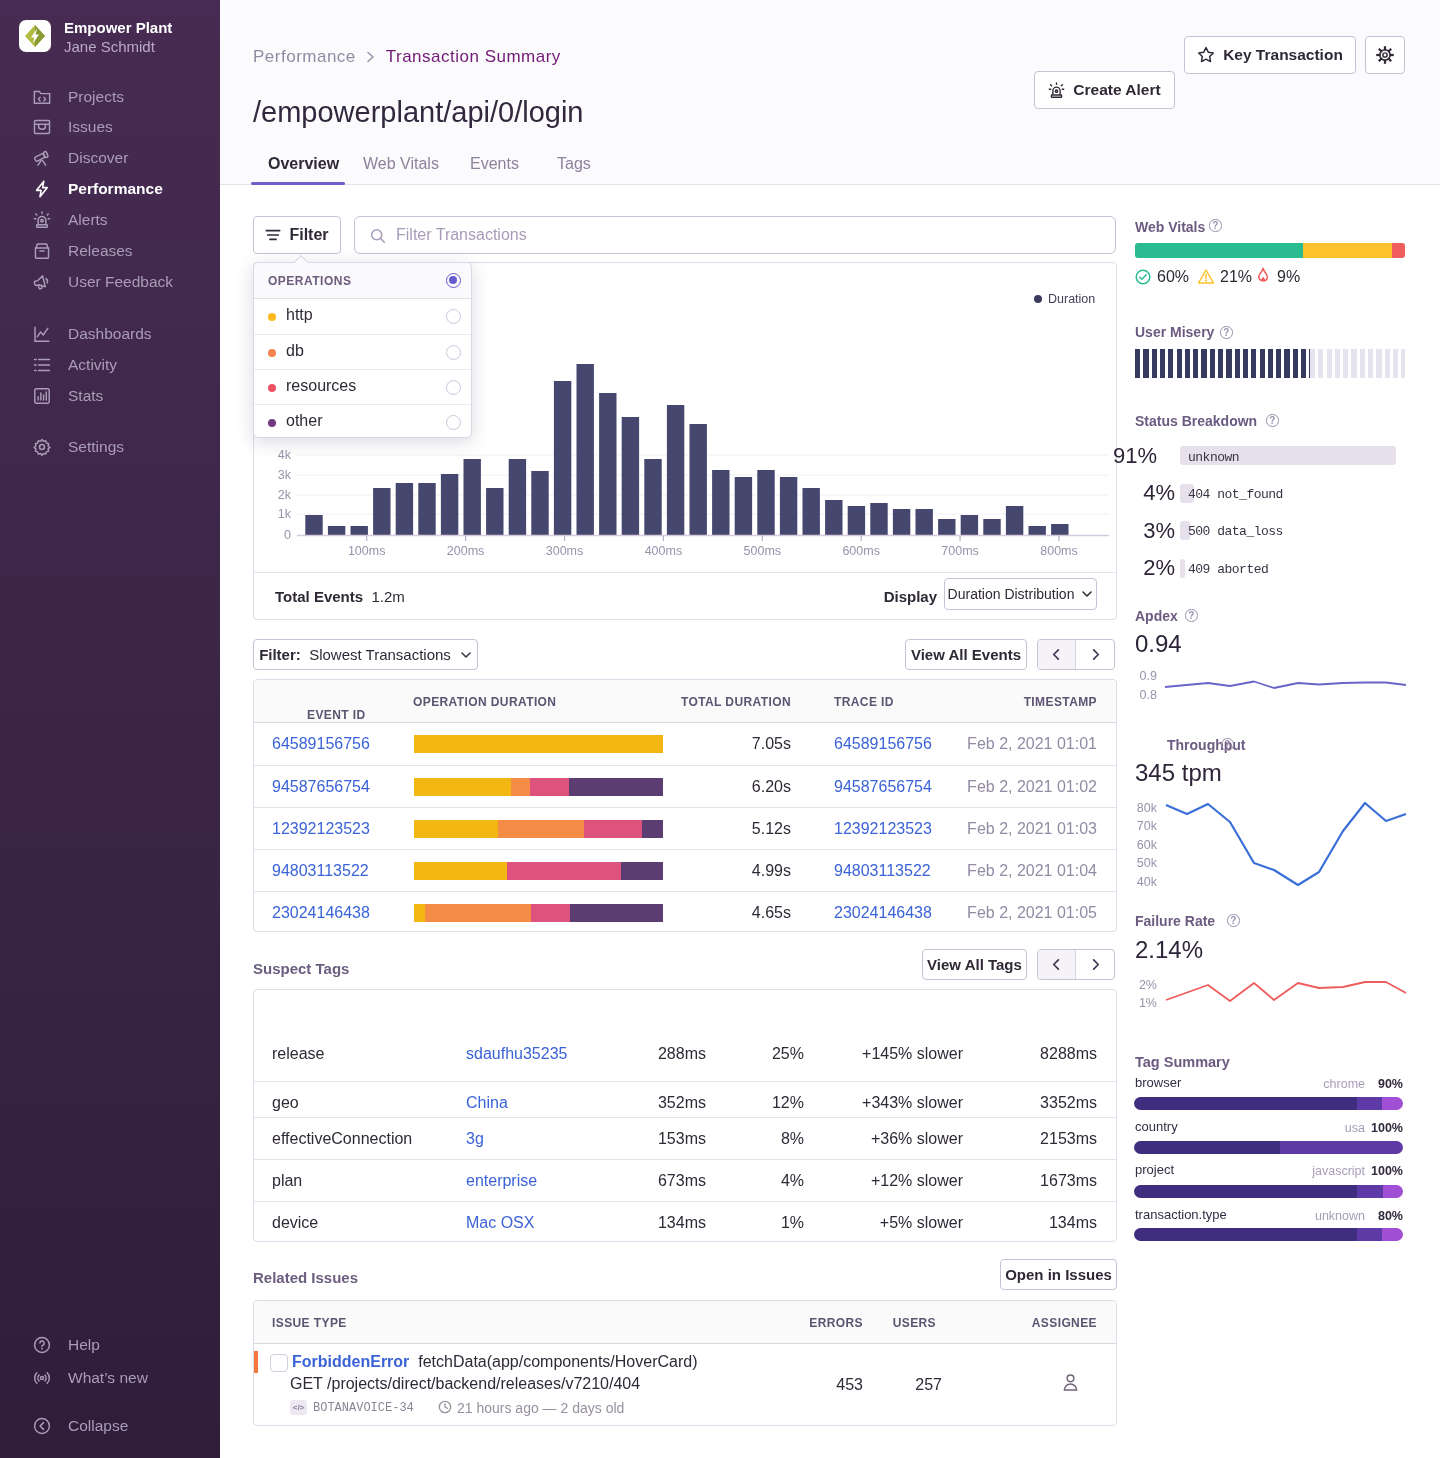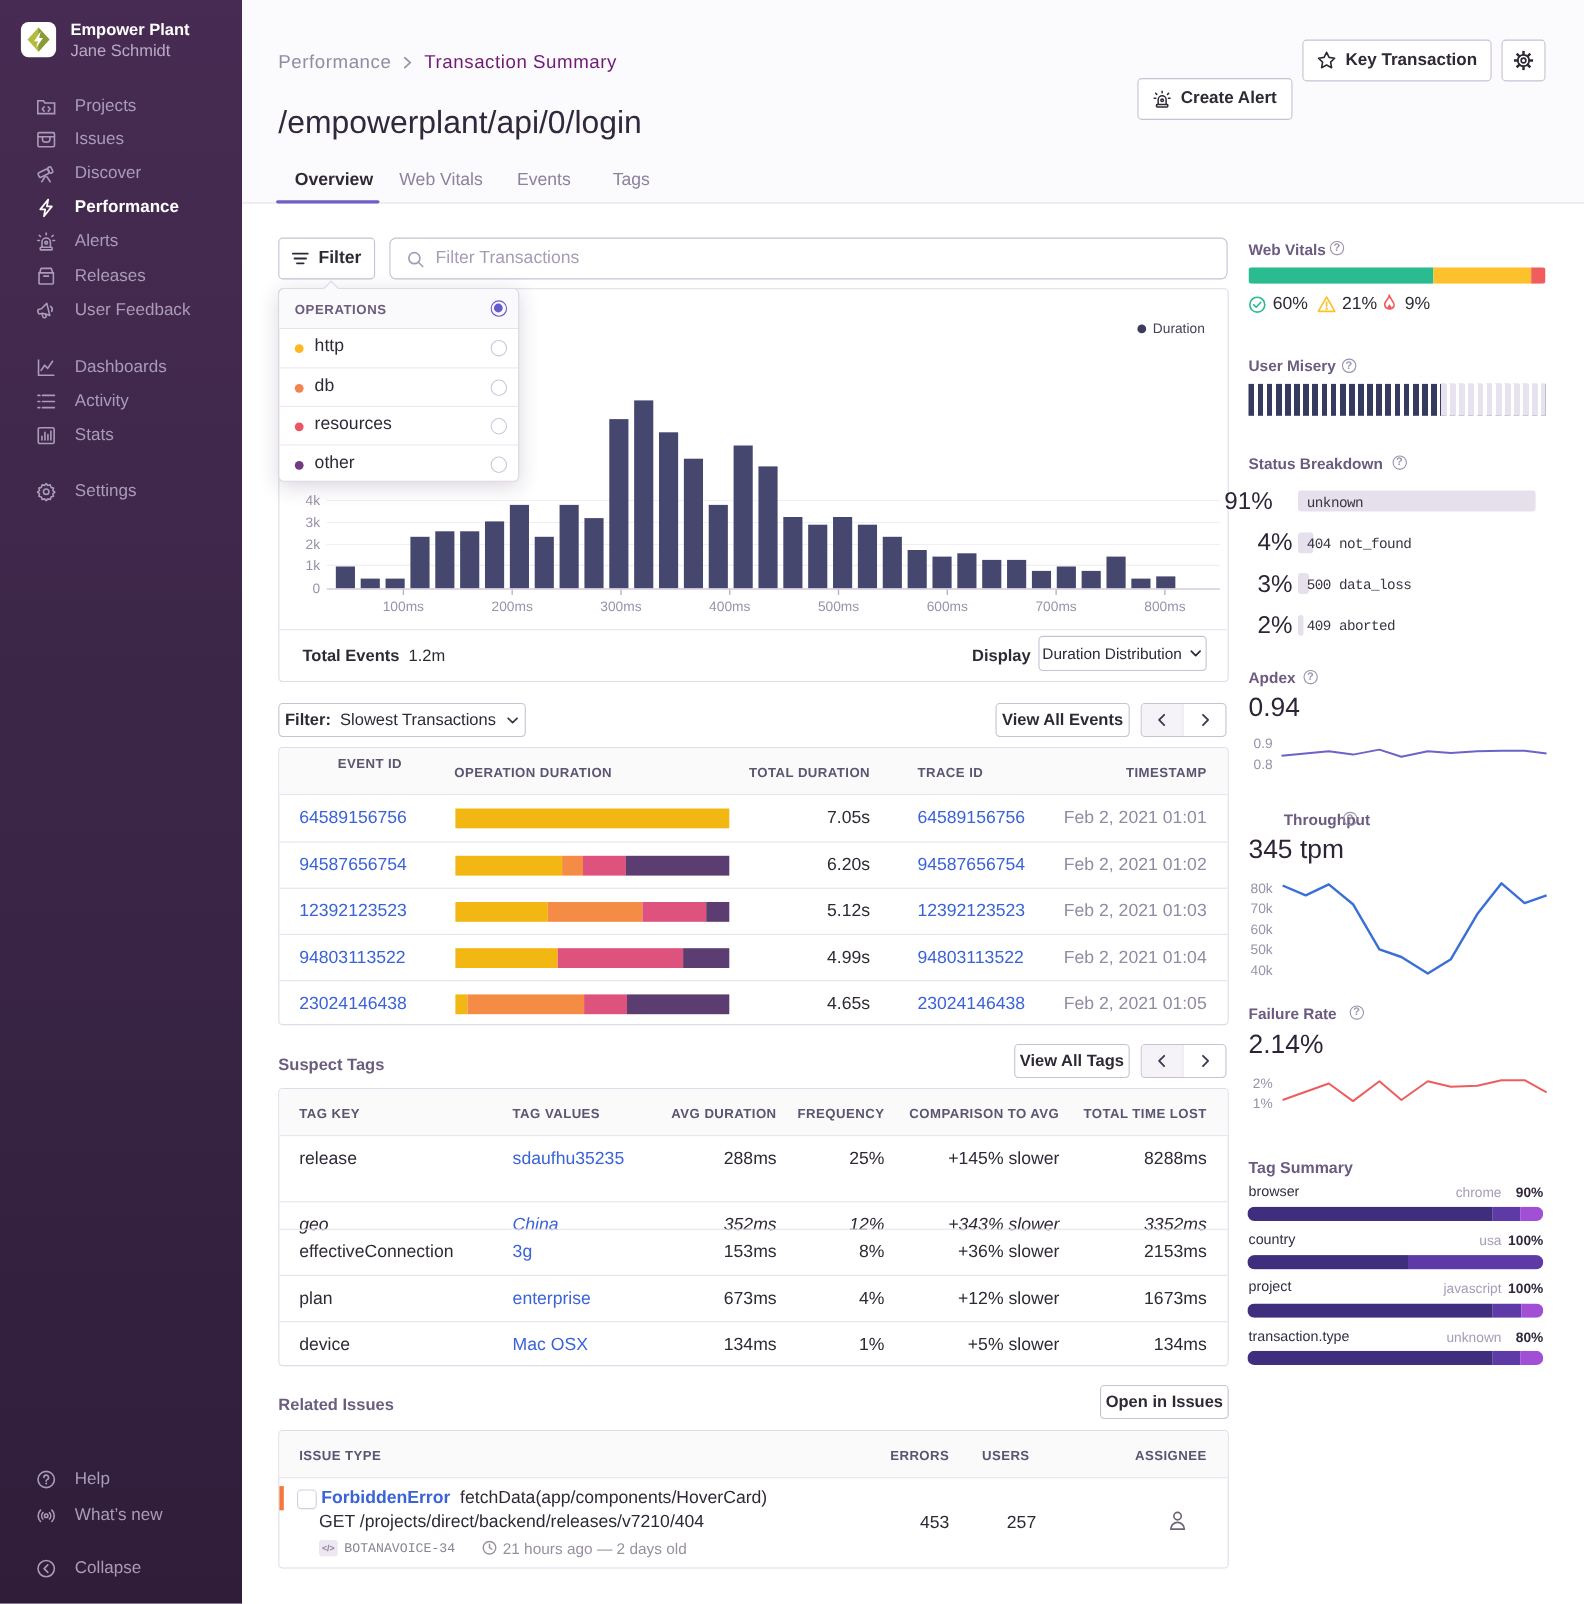--- a/index.html
+++ b/index.html
@@ -365,21 +365,21 @@
       </span>
       <span class="pgr">
         <svg width="13" height="13" viewBox="0 0 14 14">
           <path d="M5 2 l5 5 -5 5" fill="none" stroke="#3d3650" stroke-width="1.8" stroke-linecap="round" stroke-linejoin="round"></path>
         </svg>
       </span>
     </div>
 
   <div class="card" style="left:253px;top:679px;width:864px;height:253px;">
     <div class="thead" style="height:43px;">
-      <span class="th" style="left:18px;top:7px;padding-left:35px;">EVENT ID</span>
+      <span class="th" style="left:18px;top:28px;padding-left:35px;">EVENT ID</span>
       <span class="th" style="left:159px;top:15px;">OPERATION DURATION</span>
       <span class="th" style="left:397px;top:15px;width:140px;text-align:right;">TOTAL DURATION</span>
       <span class="th" style="left:580px;top:15px;">TRACE ID</span>
       <span class="th" style="left:743px;top:15px;width:100px;text-align:right;">TIMESTAMP</span>
     </div>
     <div class="erow" style="top:43px;border-top:none;">
       <span class="cell link" style="left:18px;">64589156756</span>
       <span class="opbar">
           <i style="width:249px;background:#f2b712;"></i>
         </span>
@@ -445,37 +445,29 @@
         </svg>
       </span>
       <span class="pgr">
         <svg width="13" height="13" viewBox="0 0 14 14">
           <path d="M5 2 l5 5 -5 5" fill="none" stroke="#3d3650" stroke-width="1.8" stroke-linecap="round" stroke-linejoin="round"></path>
         </svg>
       </span>
     </div>
 
   <div class="card" style="left:253px;top:989px;width:864px;height:253px;">
-    <div class="thead" style="height:43px;">
-      <span class="th" style="left:18px;top:15px;">TAG KEY</span>
-      <span class="th" style="left:212px;top:15px;">TAG VALUES</span>
-      <span class="th" style="left:352px;top:15px;width:100px;text-align:right;">AVG DURATION</span>
-      <span class="th" style="left:460px;top:15px;width:90px;text-align:right;">FREQUENCY</span>
-      <span class="th" style="left:569px;top:15px;width:140px;text-align:right;">COMPARISON TO AVG</span>
-      <span class="th" style="left:723px;top:15px;width:120px;text-align:right;">TOTAL TIME LOST</span>
-    </div>
     <div class="erow" style="top:43px;border-top:none;">
       <span class="cell" style="left:18px;">release</span>
       <span class="cell link" style="left:212px;">sdaufhu35235</span>
       <span class="cell r" style="left:352px;width:100px;">288ms</span>
       <span class="cell r" style="left:460px;width:90px;">25%</span>
       <span class="cell r" style="left:569px;width:140px;">+145% slower</span>
       <span class="cell r" style="left:723px;width:120px;">8288ms</span>
     </div>
-    <div class="erow" style="top:102px;font-style:italic;">
+    <div class="erow" style="top:91px;">
       <span class="cell" style="left:18px;">geo</span>
       <span class="cell link" style="left:212px;">China</span>
       <span class="cell r" style="left:352px;width:100px;">352ms</span>
       <span class="cell r" style="left:460px;width:90px;">12%</span>
       <span class="cell r" style="left:569px;width:140px;">+343% slower</span>
       <span class="cell r" style="left:723px;width:120px;">3352ms</span>
     </div>
     <div class="erow" style="top:127px;">
       <span class="cell" style="left:18px;">effectiveConnection</span>
       <span class="cell link" style="left:212px;">3g</span>

